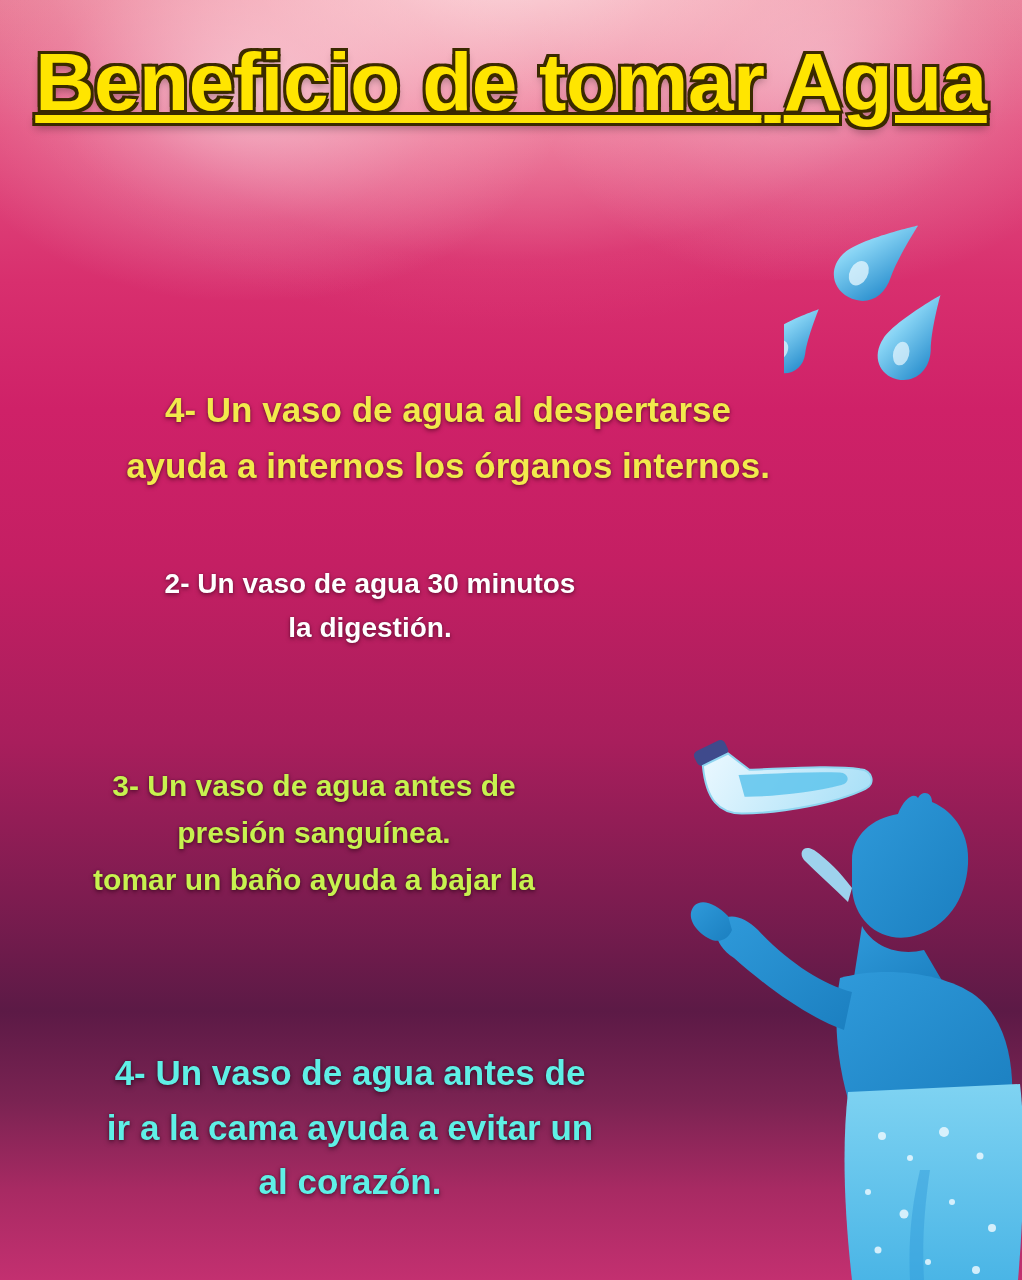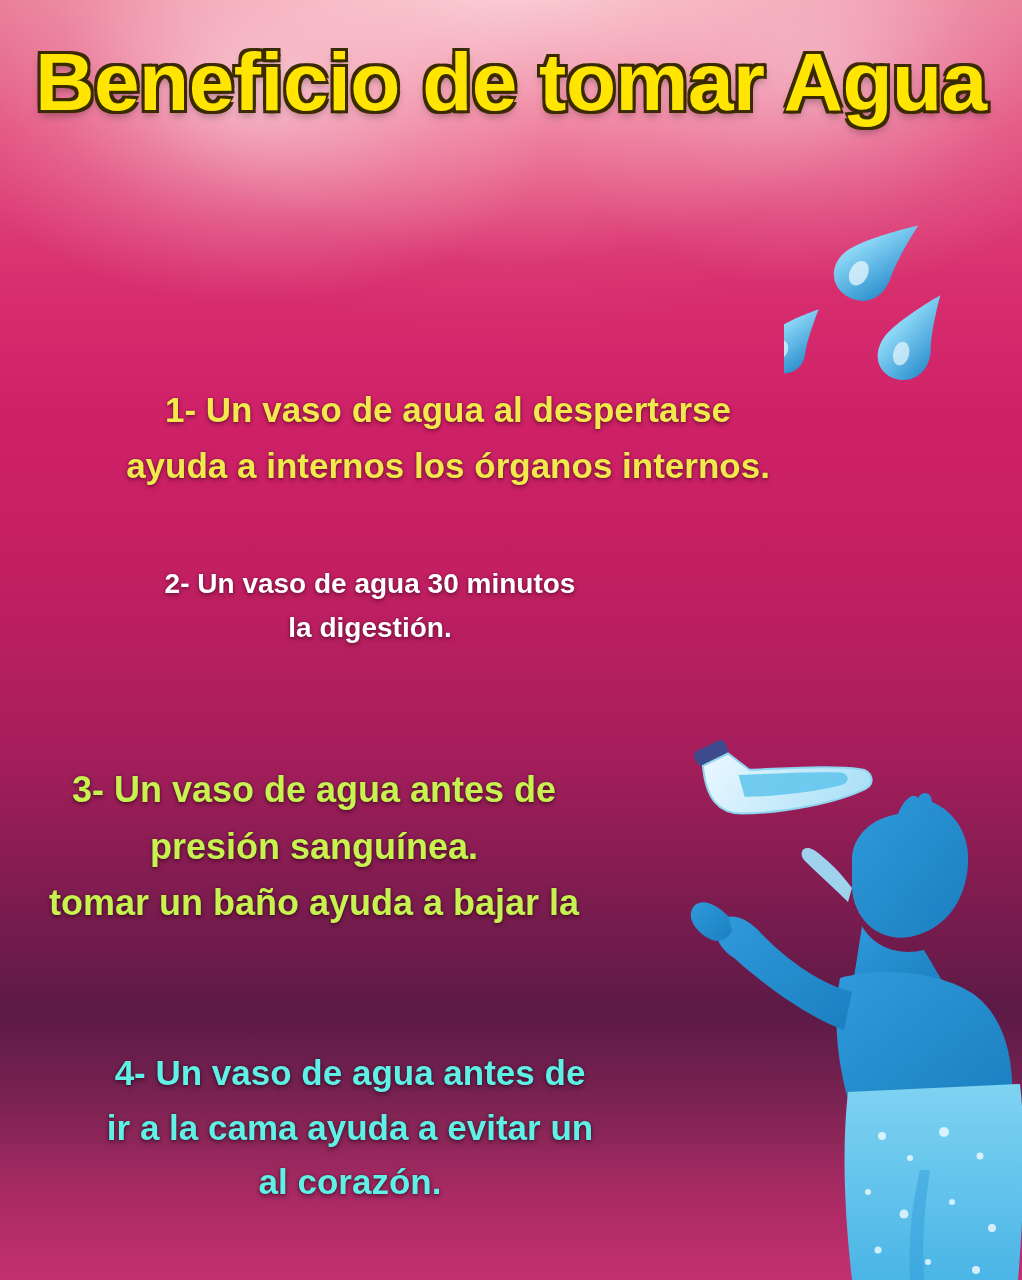--- a/index.html
+++ b/index.html
@@ -59,20 +59,21 @@
     line-height: 1.08;
     font-weight: bold;
     letter-spacing: -0.5px;
     text-shadow:
       -3px -3px 0 #3a2a00,
       3px -3px 0 #3a2a00,
       -3px 3px 0 #3a2a00,
       3px 3px 0 #3a2a00,
       0 5px 8px rgba(0,0,0,0.35);
     z-index: 4;
+    text-decoration: underline;
   }
 
   .block {
     position: absolute;
     text-align: center;
     font-weight: bold;
     z-index: 3;
     width: 880px;
     left: 8px;
   }
@@ -92,21 +93,21 @@
     color: #ffffff;
     font-size: 28px;
     line-height: 1.58;
     text-shadow: 0 2px 4px rgba(60,0,25,0.55), 0 0 2px rgba(0,0,0,0.3);
   }
   .b3 {
     top: 762px;
     width: 620px;
     left: 4px;
     color: #c7f24f;
-    font-size: 36px;
+    font-size: 30px;
     line-height: 1.57;
     text-shadow: 0 2px 4px rgba(40,0,20,0.6), 0 0 2px rgba(0,0,0,0.35);
   }
   .b4 {
     top: 1046px;
     width: 700px;
     left: 0px;
     color: #5ff0e6;
     font-size: 35px;
     line-height: 1.56;
@@ -159,21 +160,21 @@
       <ellipse cx="28" cy="62" rx="7" ry="10" fill="#eaf8ff" opacity="0.7"></ellipse>
     </g>
 
     <g transform="translate(104,88) rotate(14)">
       <path d="M56 8 C56 8 18 44 11 64 C4 84 16 100 34 100 C52 100 64 84 60 64 C55 44 56 8 56 8 Z" fill="url(#dropGrad)"></path>
       <ellipse cx="32" cy="74" rx="8" ry="12" fill="#eaf8ff" opacity="0.7"></ellipse>
     </g>
   </svg>
 
   <div class="block b1">
-    <span class="line">1- Un vaso de agua al despertarse</span>
+    <span class="line">4- Un vaso de agua al despertarse</span>
     <span class="line">ayuda a internos los órganos internos.</span>
   </div>
 
   <div class="block b2">
     <span class="line">2- Un vaso de agua 30 minutos</span>
     <span class="line">la digestión.</span>
   </div>
 
   <div class="block b3">
     <span class="line">3- Un vaso de agua antes de</span>

